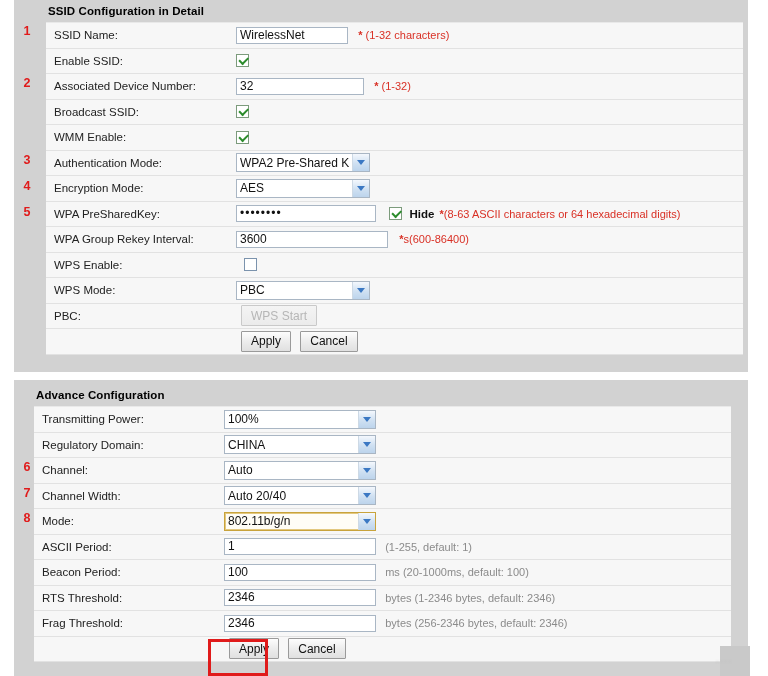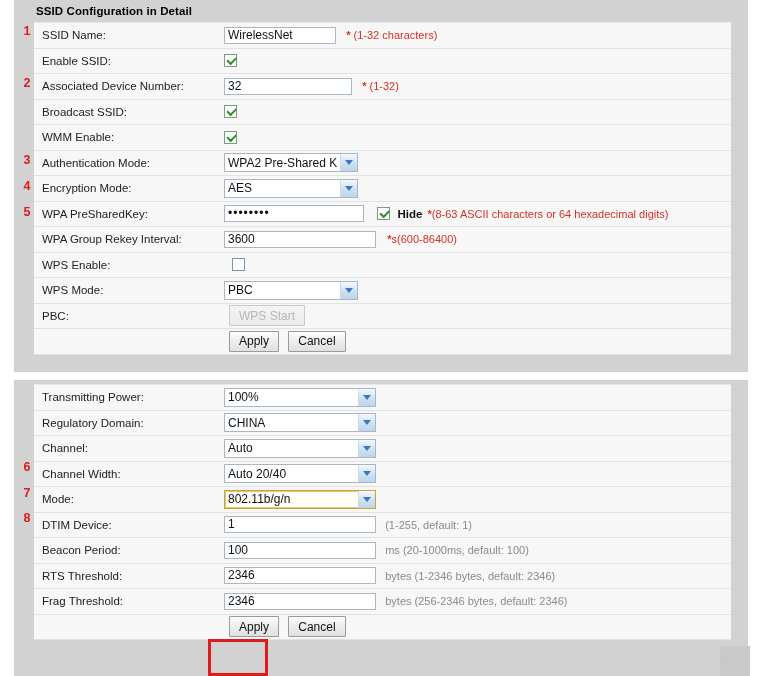--- a/index.html
+++ b/index.html
@@ -276,21 +276,21 @@
 
 <div id="page">
 
   <div class="left-white"></div>
   <div class="right-white"></div>
 
   <div class="gray-panel" style="top:0px; height:372px;"></div>
 
   <div class="gray-panel" style="top:380px; height:296px;"></div>
 
-  <div class="section" style="top:0px;">
+  <div class="section" style="top:0px;margin-left:12px;">
     <div class="section-title">SSID Configuration in Detail</div>
 
     <table class="tbl">
       <tbody>
         <tr>
           <td class="lbl">SSID Name:</td>
           <td class="fld">
             <input class="txt w-ssid" type="text" value="WirelessNet" style="">
             <span class="hint-red"><span class="star">*</span>
               <span>(1-32 characters)</span></span>
@@ -400,20 +400,21 @@
           <td class="fld btnrow">
             <button class="btn" style="margin-left:5px;">Apply</button>
             <button class="btn" style="margin-left:6px;">Cancel</button>
           </td>
         </tr>
       </tbody>
     </table>
   </div>
 
   <div class="section" style="top:384px;">
+    <div class="section-title">Advance Configuration</div>
 
     <table class="tbl">
       <tbody>
         <tr>
           <td class="lbl">Transmitting Power:</td>
           <td class="fld">
             <span class="selwrap">
               <select class="sel sel-w150">
                 <option>100%</option>
               </select>
@@ -464,21 +465,21 @@
             <span class="selwrap focused">
               <select class="sel sel-w150">
                 <option>802.11b/g/n</option>
               </select>
               <span class="arrow"></span>
             </span>
           </td>
         </tr>
 
         <tr>
-          <td class="lbl">DTIM Device:</td>
+          <td class="lbl">ASCII Period:</td>
           <td class="fld">
             <input class="txt w-adv" type="text" value="1" style="">
             <span class="hint">(1-255, default: 1)</span>
           </td>
         </tr>
 
         <tr>
           <td class="lbl">Beacon Period:</td>
           <td class="fld">
             <input class="txt w-adv" type="text" value="100" style="">

